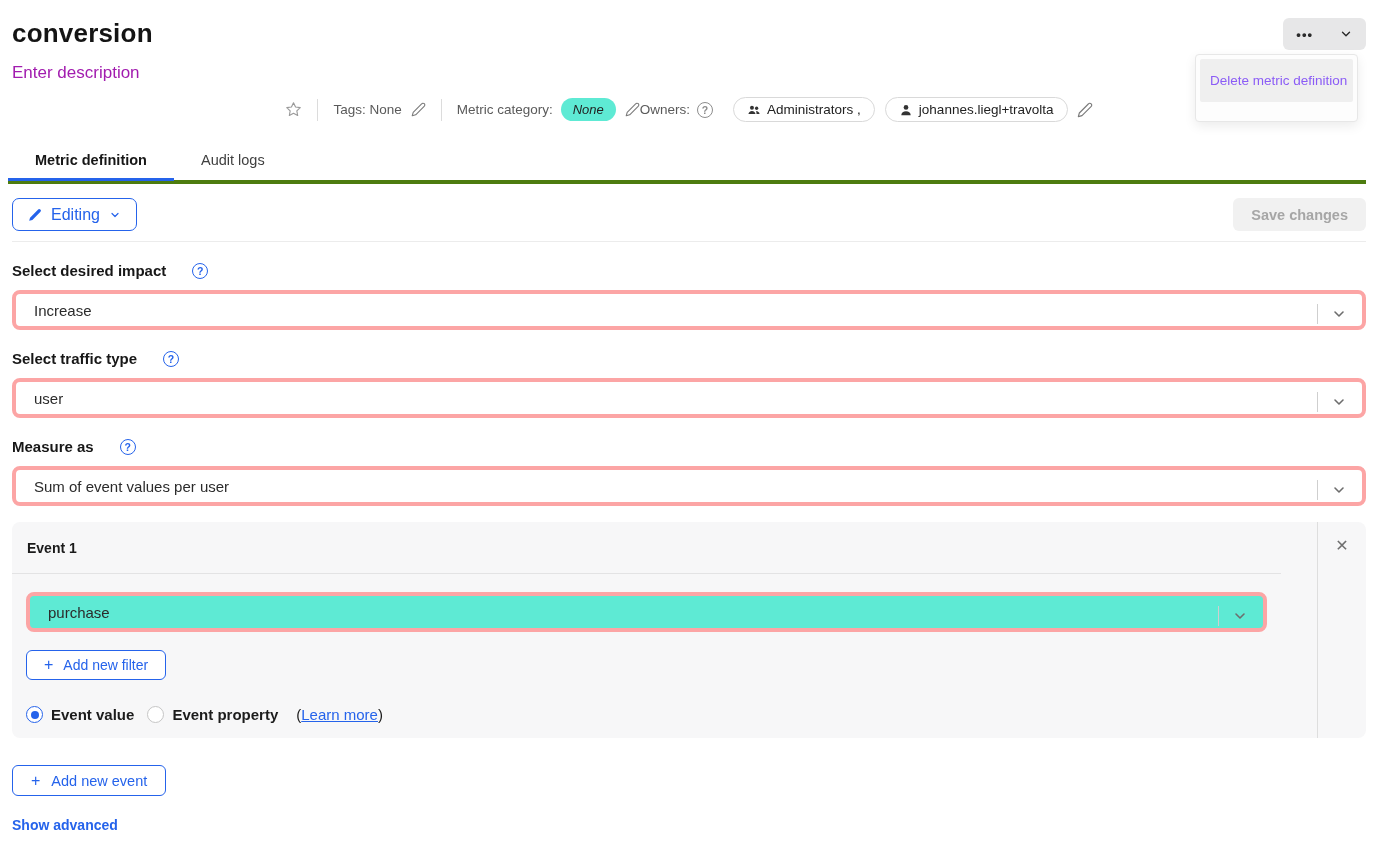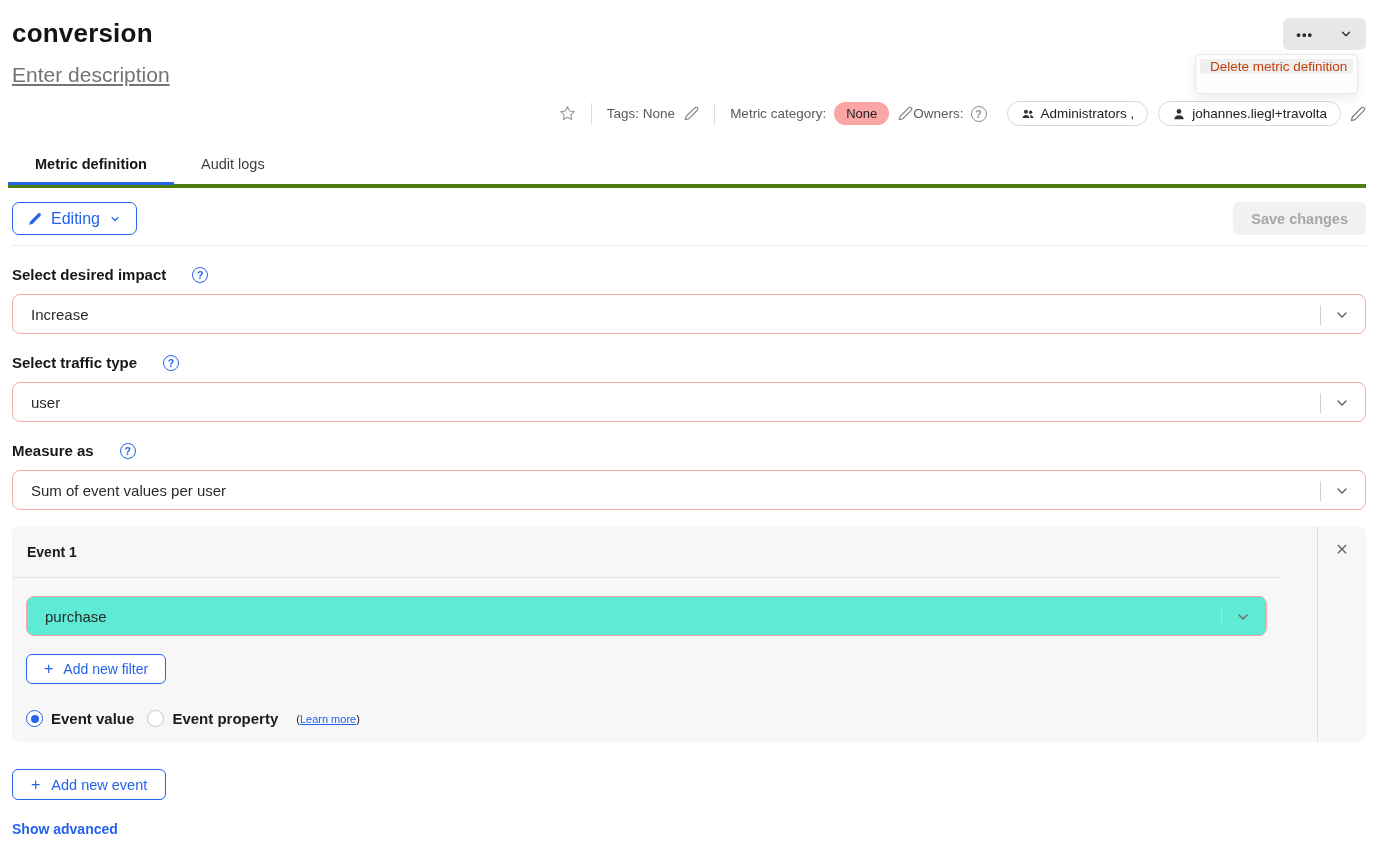--- a/index.html
+++ b/index.html
@@ -8,70 +8,70 @@
   .page { position:relative; width:1378px; height:851px; background:#fff; overflow:hidden;margin-top:8px; }
   .content { padding:0 12px; }
 
   
   .title-row { display:flex; justify-content:space-between; align-items:flex-start; padding-top:10px; }
   .page-title { font-size:26px; font-weight:700; letter-spacing:.2px; color:#141414; }
   .more-controls { display:flex; align-items:center; height:32px; background:#e7e7e8; border-radius:6px; overflow:hidden; }
   .more-seg { display:flex; align-items:center; justify-content:center; height:32px; padding:0 13px; cursor:pointer; color:#2b2b2b; }
   .ellipsis { font-size:13px; font-weight:700; letter-spacing:1px; line-height:1; }
 
-  .description { margin-top:13px; font-size:21px; color:#737373;text-decoration:underline; }
-
-  .meta-row { margin-top:14px; display:flex; align-items:center; justify-content:flex-end; font-size:13.5px; color:#5a5a5a; }
+  .description { margin-top:13px; font-size:17px; color:#a21caf; }
+
+  .meta-row { margin-top:14px; display:flex; align-items:center; justify-content:center; font-size:13.5px; color:#5a5a5a; }
   .meta-left, .meta-right { display:flex; align-items:center; }
   .vsep { width:1px; height:22px; background:#dcdcdc; margin:0 15px; }
   .icon { display:inline-flex; align-items:center; justify-content:center; }
-  .pill-badge { background:#fca5a5; border-radius:999px; padding:4px 12px; color:#222; font-size:13px; margin-left:8px; }
+  .pill-badge { background:#5eead4; border-radius:999px; padding:4px 12px; color:#222; font-size:13px; margin-left:8px;font-style:italic; }
   .edit-pencil { margin-left:9px; color:#7a7a7a; cursor:pointer; }
   .help-circle { width:16px; height:16px; border-radius:50%; border:1.4px solid currentColor; font-size:10.5px; font-weight:700; display:inline-flex; align-items:center; justify-content:center; }
   .help-gray { color:#8d8d8d; margin:0 10px 0 7px; }
   .owner-pill { display:inline-flex; align-items:center; gap:6px; border:1px solid #d9d9d9; border-radius:999px; padding:4px 13px; background:#fff; color:#222; font-size:13.5px; margin-left:10px; white-space:nowrap; }
 
   
   .menu { position:absolute; top:46px; right:20px; width:163px; background:#fdfdfd; border:1px solid #e7e7e7; border-radius:4px; box-shadow:0 4px 12px rgba(0,0,0,.08); padding:4px 4px 19px 4px; z-index:20; }
-  .menu-item { background:#efefef; border-radius:2px; padding:0 10px; font-size:13.5px; color:#c2410c; cursor:pointer; white-space:nowrap; }
+  .menu-item { background:#efefef; border-radius:2px; padding:14px 10px; font-size:13.5px; color:#8b5cf6; cursor:pointer; white-space:nowrap; }
 
   
   .tabs { margin-top:18px; display:flex; border-bottom:4px solid #4d7c0f; margin-left:-4px; }
   .tab { position:relative; height:40px; display:flex; align-items:center; padding:0 27px; font-size:14.5px; color:#3f3f3f; cursor:pointer; }
   .tab.active { color:#161616; font-weight:700; }
   .tab.active::after { content:""; position:absolute; left:0; right:0; bottom:-1px; height:3px; background:var(--accent,#2563eb); }
 
   
   .toolbar { margin-top:14px; display:flex; justify-content:space-between; align-items:center; }
   .editing-btn { display:inline-flex; align-items:center; gap:9px; height:33px; padding:0 15px; border:1.5px solid var(--accent,#2563eb); border-radius:7px; background:#fff; color:var(--accent,#2563eb); font-size:16px; font-weight:500; cursor:pointer; font-family:inherit; }
   .save-btn { height:33px; padding:0 18px; border:none; border-radius:6px; background:#f1f1f1; color:#a6a6a6; font-size:14.5px; font-weight:600; font-family:inherit; }
   .toolbar-divider { margin-top:10px; border-bottom:1px solid #ececec; }
 
   
   .field { margin-top:20px; }
   .field-label { display:flex; align-items:center; gap:26px; font-size:15px; font-weight:700; color:#171717; }
   .help-accent { color:var(--accent,#2563eb); }
-  .select { position:relative; margin-top:11px; height:40px; display:flex; align-items:center; padding:0 64px 0 18px; border:1px solid #fca5a5; border-radius:8px; background:#fff; font-size:15px; color:#2b2b2b; cursor:pointer; }
+  .select { position:relative; margin-top:11px; height:40px; display:flex; align-items:center; padding:0 64px 0 18px; border:4px solid #fca5a5; border-radius:8px; background:#fff; font-size:15px; color:#2b2b2b; cursor:pointer; }
   .select-sep { position:absolute; right:44px; top:10px; width:1px; height:20px; background:#cfcfcf; }
   .select-chevron { position:absolute; right:15px; top:12px; color:#6d6d6d; }
 
   
   .event-card { margin-top:16px; display:flex; background:var(--card_bg,#f7f7f8); border-radius:8px; overflow:hidden;gap:36px; }
   .event-main { flex:1; min-width:0; }
   .event-header { height:52px; display:flex; align-items:center; padding:0 15px; border-bottom:1px solid #e3e3e4; font-size:14px; font-weight:700; color:#1a1a1a; }
   .event-body { padding:18px 14px 15px; }
   .event-select { margin:0; background:#5eead4; }
   .add-filter-btn { margin-top:18px; display:inline-flex; align-items:center; gap:10px; height:30px; padding:0 17px; border:1px solid var(--accent,#2563eb); border-radius:6px; background:#fff; color:var(--accent,#2563eb); font-size:14px; font-weight:500; cursor:pointer; font-family:inherit; }
   .plus-glyph { font-size:16px; font-weight:500; line-height:1; }
   .radio-row { margin-top:26px; display:flex; align-items:center; font-size:15px; color:#1c1c1c; }
   .radio { width:17px; height:17px; border-radius:50%; border:1.5px solid #c6c6c6; background:#fff; display:inline-flex; align-items:center; justify-content:center; cursor:pointer; flex:none; }
   .radio.selected { border-color:var(--accent,#2563eb); }
   .radio.selected::after { content:""; width:8px; height:8px; border-radius:50%; background:var(--accent,#2563eb); }
   .radio-label { font-weight:700; margin:0 13px 0 8px; cursor:pointer; }
-  .learn-more-wrap { margin-left:5px; font-size:11px; color:#1c1c1c; }
+  .learn-more-wrap { margin-left:5px; font-size:15px; color:#1c1c1c; }
   .learn-more-link { color:var(--accent,#2563eb); font-weight:500; text-decoration:underline; cursor:pointer; }
   .event-side { width:49px; border-left:1px solid #dedede; display:flex; justify-content:center; align-items:flex-start; padding-top:16px; }
   .close-x { font-size:16px; color:#6f6f6f; line-height:1; cursor:pointer; }
 
   
   .add-event-btn { margin-top:27px; display:inline-flex; align-items:center; gap:11px; height:31px; padding:0 18px; border:1px solid var(--accent,#2563eb); border-radius:6px; background:#fff; color:var(--accent,#2563eb); font-size:14.5px; font-weight:500; cursor:pointer; font-family:inherit; }
   .show-advanced { margin-top:21px; font-size:14px; font-weight:700; color:var(--accent,#2563eb); cursor:pointer; display:inline-block; }
   .bottom-divider { margin-top:27px; border-bottom:1px solid #e9e9e9; }
 
   svg { display:block; }

